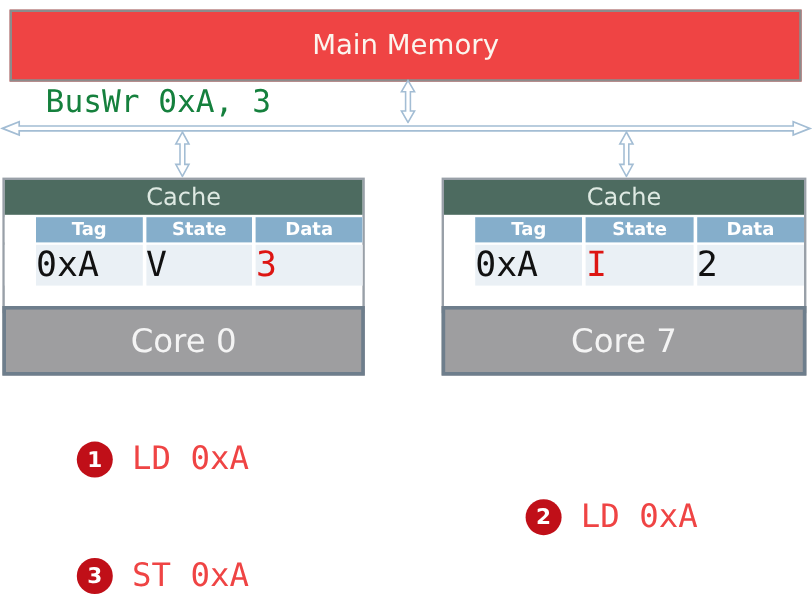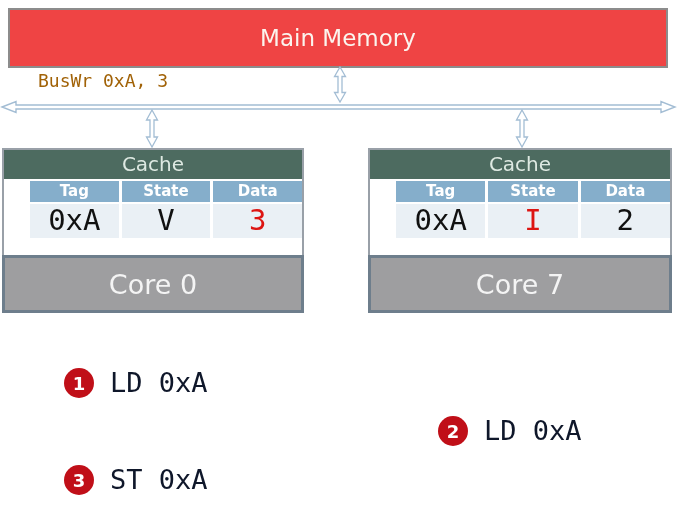--- a/index.html
+++ b/index.html
@@ -13,21 +13,21 @@
   #main-memory {
     position:absolute; left:8px; top:8px; width:656px; height:56px;
     background:#ef4444; border:2px solid #8C8C8C;
     display:flex; align-items:center; justify-content:center;
     color:#FBF5EE; font-size:23px;
   }
 
   
   #bus-label {
     position:absolute; left:38px; top:70px;
-    font-size:18px; color:#a16207; white-space:pre;
+    font-size:26px; color:#15803d; white-space:pre;
   }
 
   
   .arrow-svg { position:absolute; }
 
   
   .cache {
     position:absolute; top:148px; height:113px;
     border:2px solid #99A0A8; background:#ffffff;
     display:flex; flex-direction:column; box-sizing:border-box;
@@ -39,21 +39,21 @@
   .cache-cols, .cache-row {
     display:grid; grid-template-columns:1fr 1fr 1fr; gap:3px;
     background:#ffffff; margin-top:2px;padding-left:26px;
   }
   .col-h {
     background:#85AECB; color:#ffffff; font-weight:bold;
     font-size:15px; text-align:center; height:21px; line-height:21px;
   }
   .cell {
     background:#EAF0F5; font-family:"DejaVu Sans Mono", monospace;
-    font-size:29px; text-align:center; height:34px; line-height:33px;
+    font-size:29px; height:34px; line-height:33px;
     color:#111111;
   }
   .cell.red { color:#DD1512; }
 
   
   .core {
     position:absolute; top:255px; height:58px;
     background:#9E9EA0; border:3px solid #6E7E8C; box-sizing:border-box;
     display:flex; align-items:center; justify-content:center;
     color:#F4F4F4; font-size:27px;
@@ -62,21 +62,21 @@
   
   .step {
     position:absolute; display:flex; align-items:center; gap:16px;
   }
   .badge {
     width:30px; height:30px; border-radius:50%；;
     border-radius:50%; background:#C00F18; color:#ffffff;
     font-weight:bold; font-size:18px;
     display:flex; align-items:center; justify-content:center; flex:0 0 30px;
   }
-  .step-label { font-size:27px; color:#0f172a; line-height:30px; white-space:pre;text-align:center; }
+  .step-label { font-size:27px; color:#ef4444; line-height:30px; white-space:pre;text-align:center; }
 </style>
 </head>
 <body>
 
 <div id="stage">
 
   <div id="main-memory">
     <span>Main Memory</span>
   </div>
 

